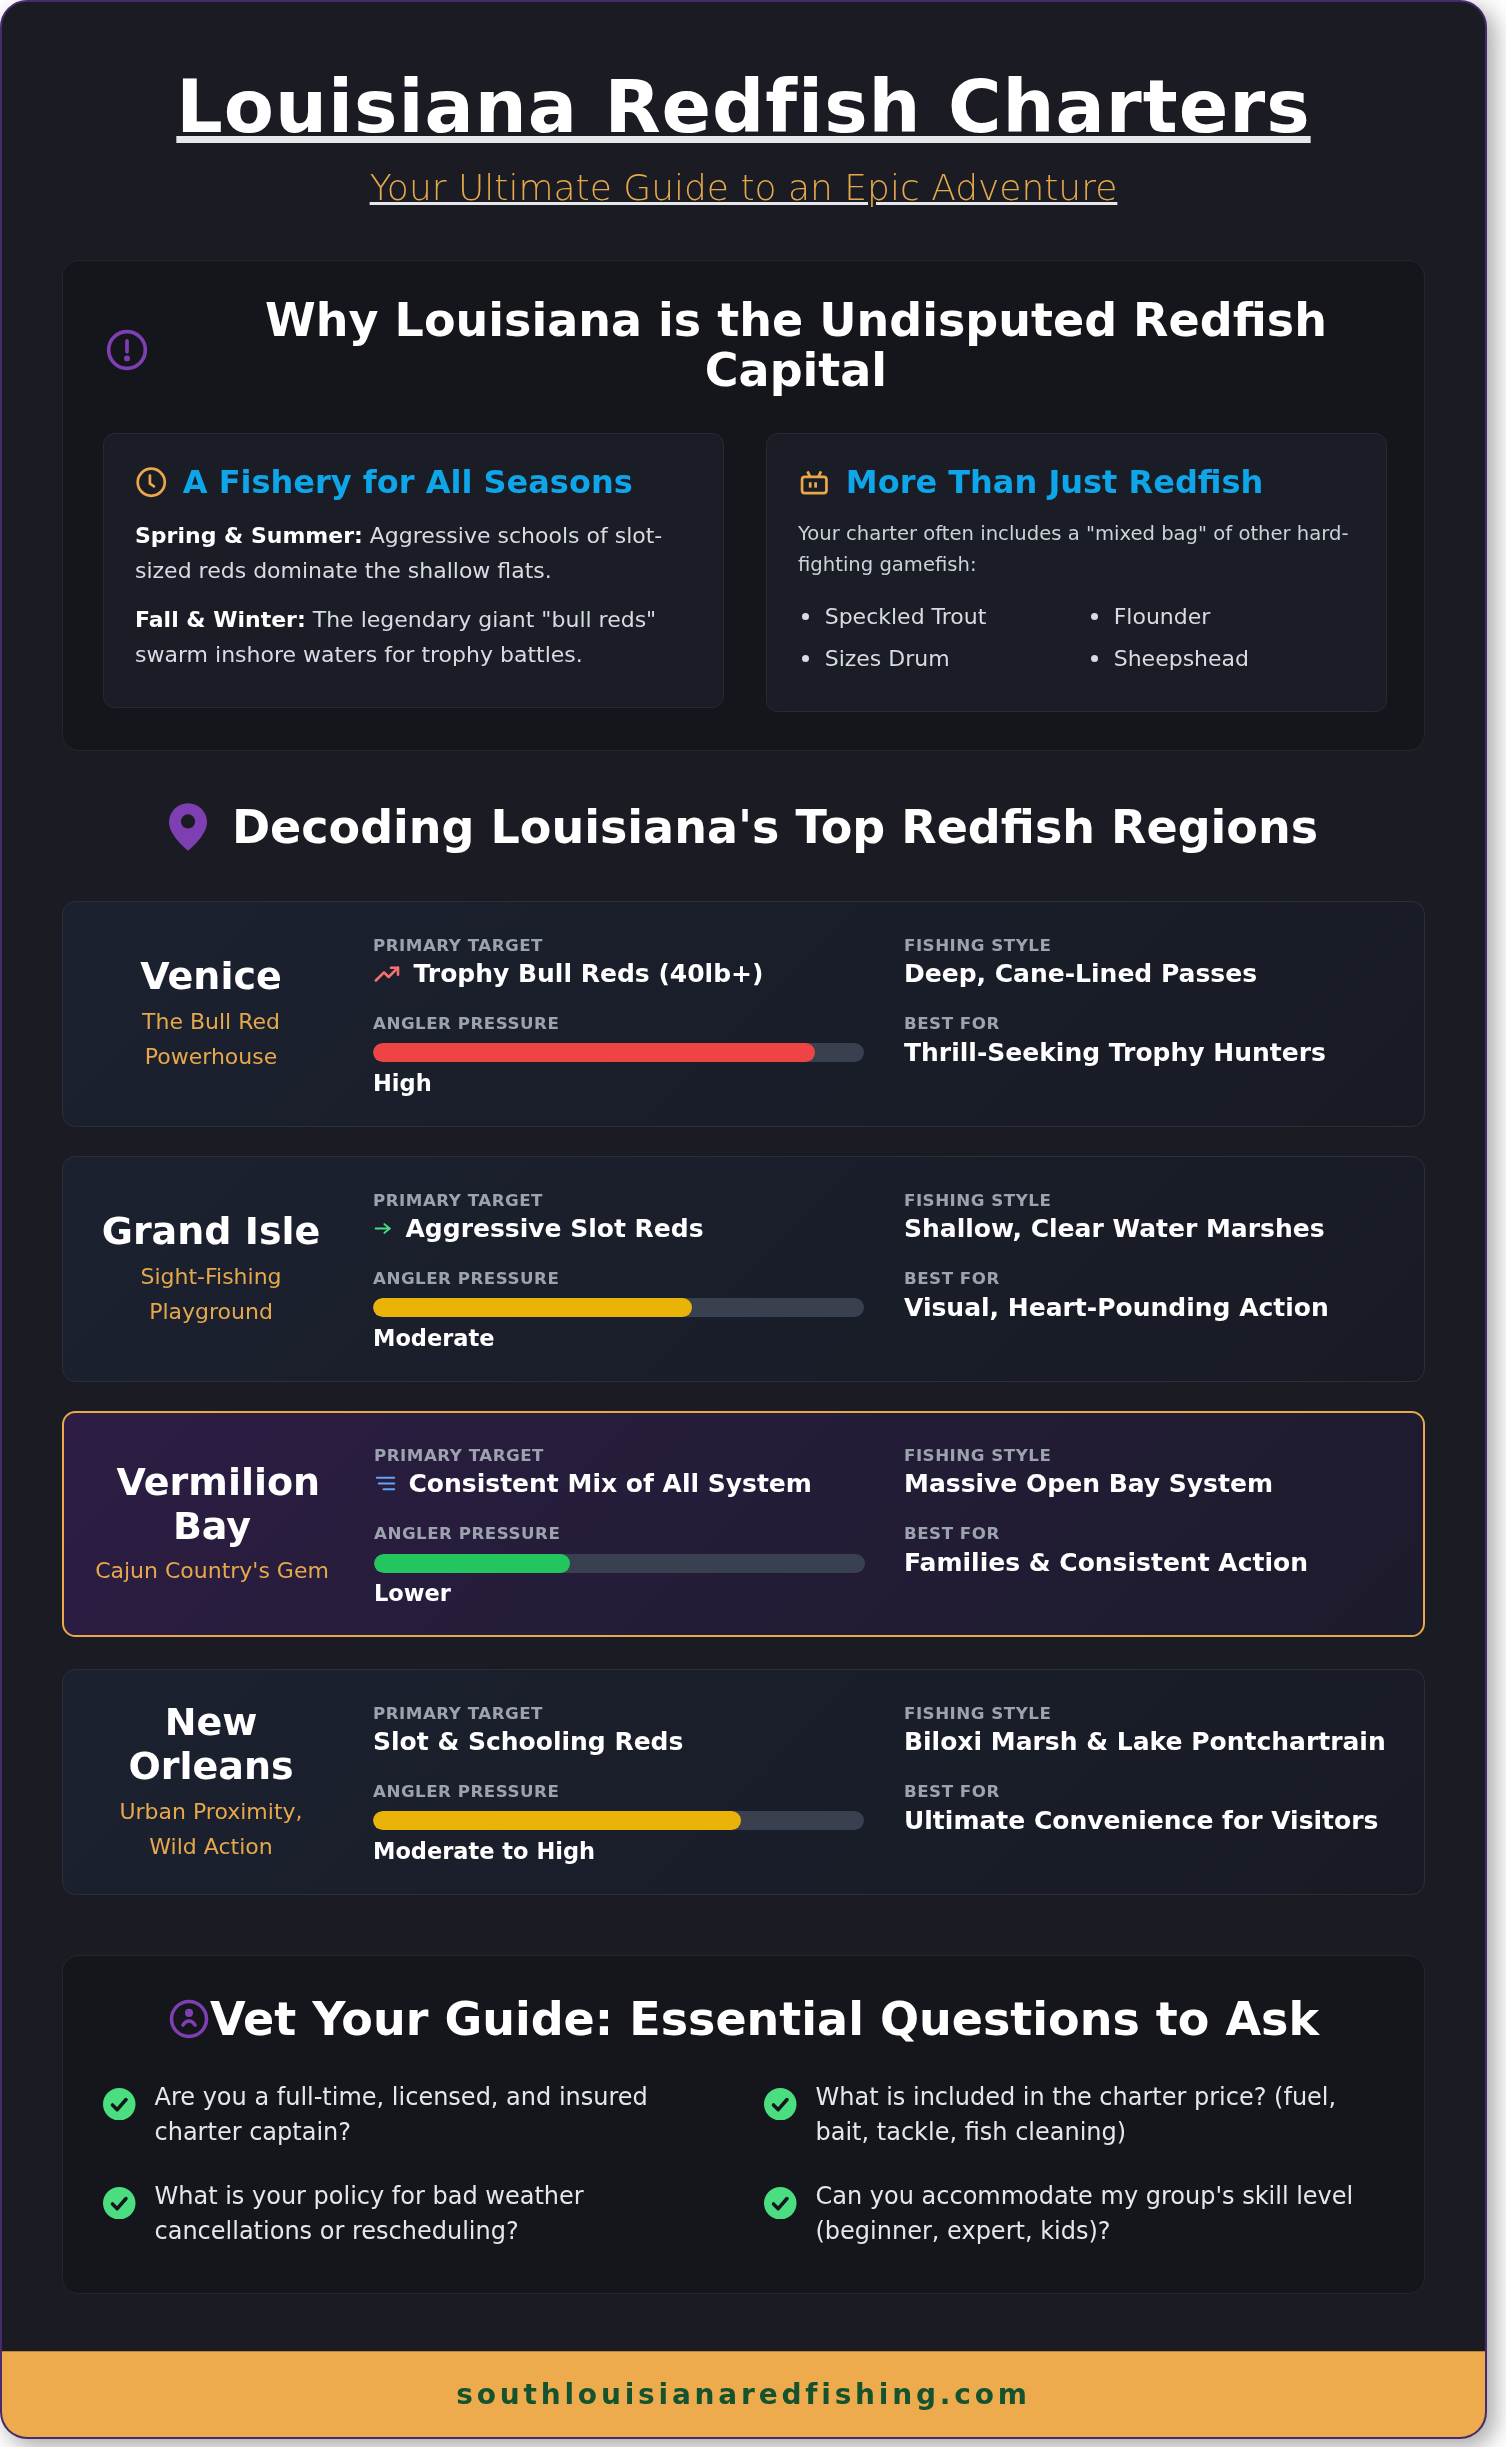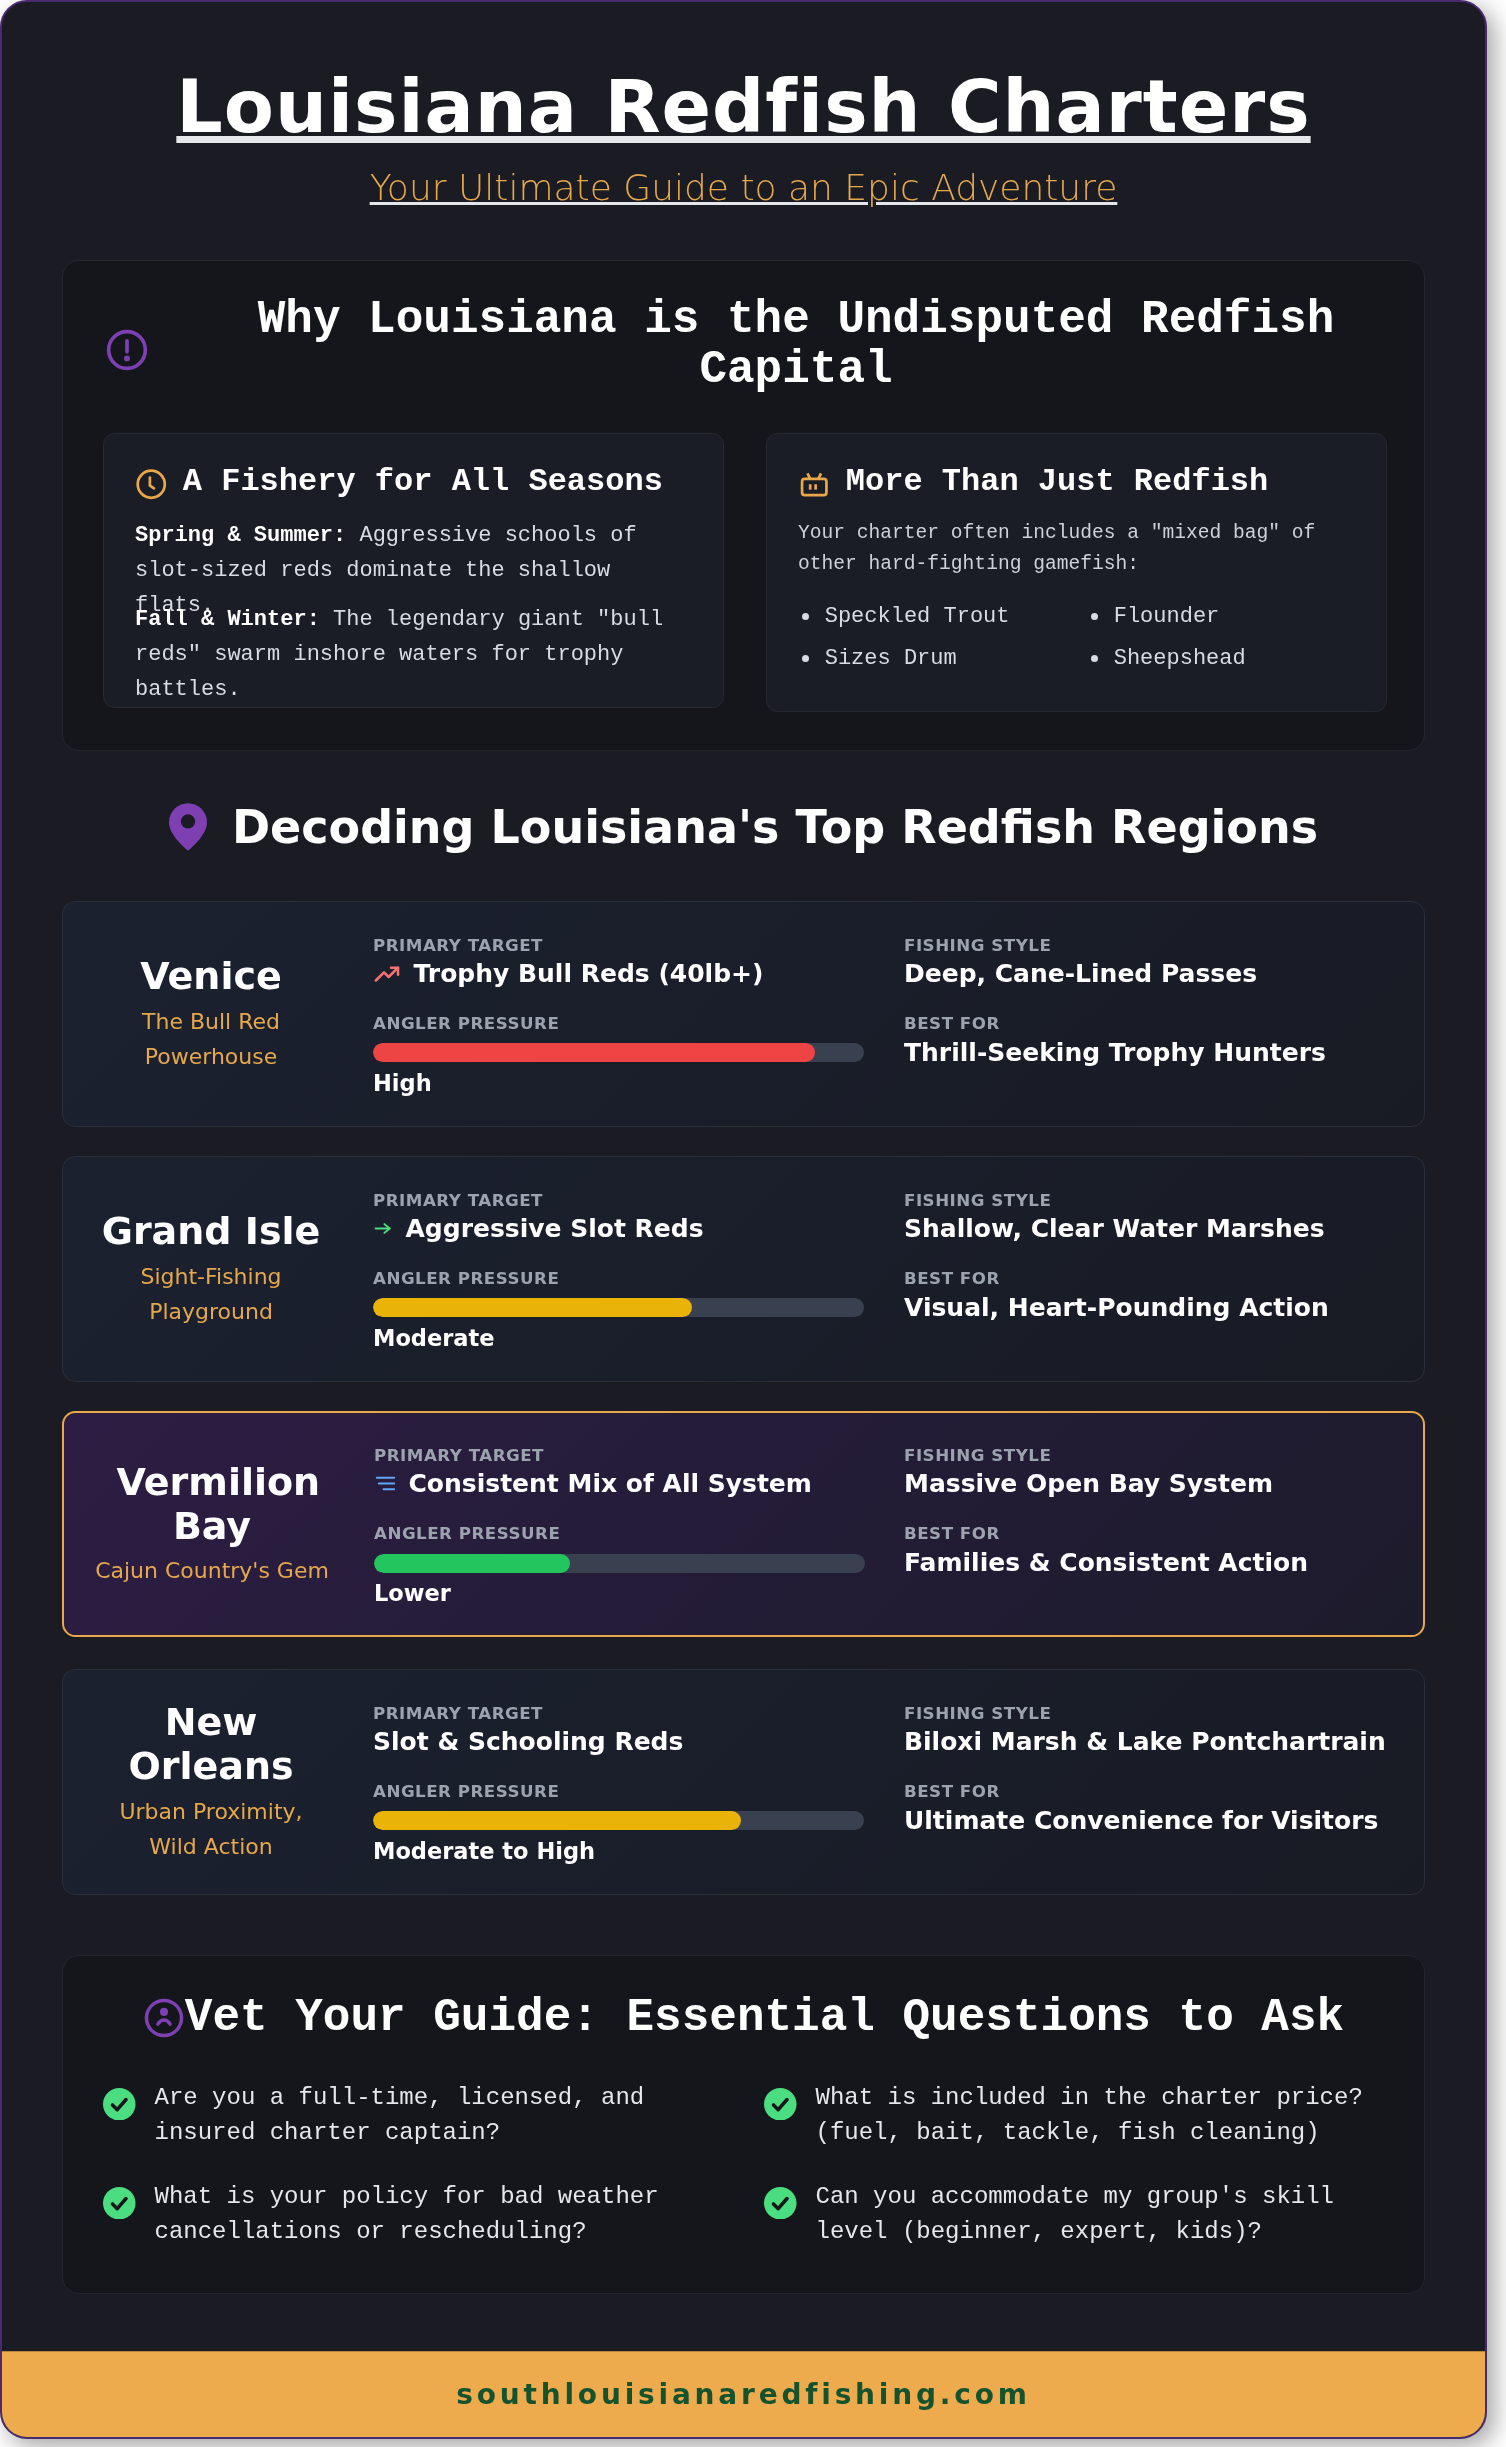--- a/index.html
+++ b/index.html
@@ -9,33 +9,33 @@
     position: absolute; left: 0; top: 0; width: 1487px; height: 2439px;
     background: #1b1c23; border: 2.9px solid #4a2a6e; border-radius: 27px;
     box-shadow: 7.6px 7.6px 23px rgba(0,0,0,0.35); overflow: hidden;
   }
   .hero { text-align: center; padding-top: 62px; text-decoration: underline; }
   .hero h1 { font-size: 73px; font-weight: bold; color: #ffffff; letter-spacing: 1px; line-height: 86px; }
   .hero .sub { font-size: 36px; color: #e5a84b; margin-top: 17px; font-weight: 300; }
 
   .panel {
     position: absolute; left: 60px; width: 1363px;
-    background: #15161b; border: 1.9px solid #24262e; border-radius: 17px; font-family: Liberation Mono, monospace;
+    background: #15161b; border: 1.9px solid #24262e; border-radius: 17px;
   }
   .why { top: 258px; height: 491px; }
   .why-title-row { position: relative; height: 153px; }
   .why-title-row .icon { position: absolute; left: 42px; top: 67px; width: 44px; height: 44px; }
   .why-title-row h2 { position: absolute; left: 143px; right: 38px; top: 34px; text-align: center; font-size: 46px; font-weight: bold; color: #fff; line-height: 50px; }
 
   .subcard {
     position: absolute; top: 172px; background: #1a1d25; border: 1.9px solid #272a33; border-radius: 11.5px;
   }
   .subcard.left { left: 40px; width: 621px; height: 275px; }
   .subcard.right { left: 703px; width: 621px; height: 279px; }
-  .subcard h3 { position: absolute; left: 31px; top: 29px; font-size: 32px; font-weight: bold; color: #ffffff; display: flex; align-items: flex-end; gap: 15.3px; }
+  .subcard h3 { position: absolute; left: 31px; top: 29px; font-size: 32px; font-weight: bold; color: #0ea5e9; display: flex; align-items: center; gap: 15.3px; }
   .subcard h3 svg { width: 32.5px; height: 32.5px; }
   .season { position: absolute; left: 31px; right: 29px; font-size: 22px; line-height: 35px; color: #d8dbe2; }
   .season b { color: #ffffff; }
   .intro { position: absolute; left: 31px; right: 27px; top: 84px; font-size: 19.6px; line-height: 31px; color: #cdd1d8; }
   .fishlist { position: absolute; left: 31px; top: 170px; width: 574px; display: grid; grid-template-columns: 289px 287px; row-gap: 17px; }
   .fishlist div { font-size: 22px; color: #d8dbe2; display: flex; align-items: center; }
   .fishlist div::before { content: ""; display: inline-block; width: 7.6px; height: 7.6px; background: #d8dbe2; border-radius: 50%; margin: 0 15.3px 0 3.8px; }
 
   .regions-title { position: absolute; top: 798px; left: 0; right: 0; text-align: center; font-size: 46px; font-weight: bold; color: #fff; display: flex; justify-content: center; align-items: center; gap: 25px; }
   .regions-title svg { width: 38px; height: 48px; }

